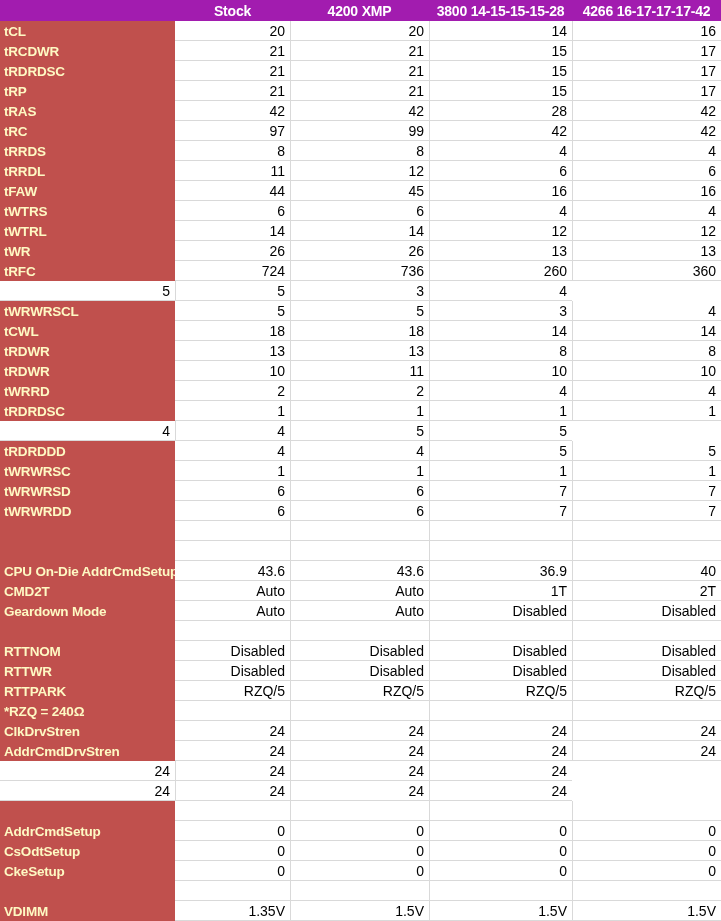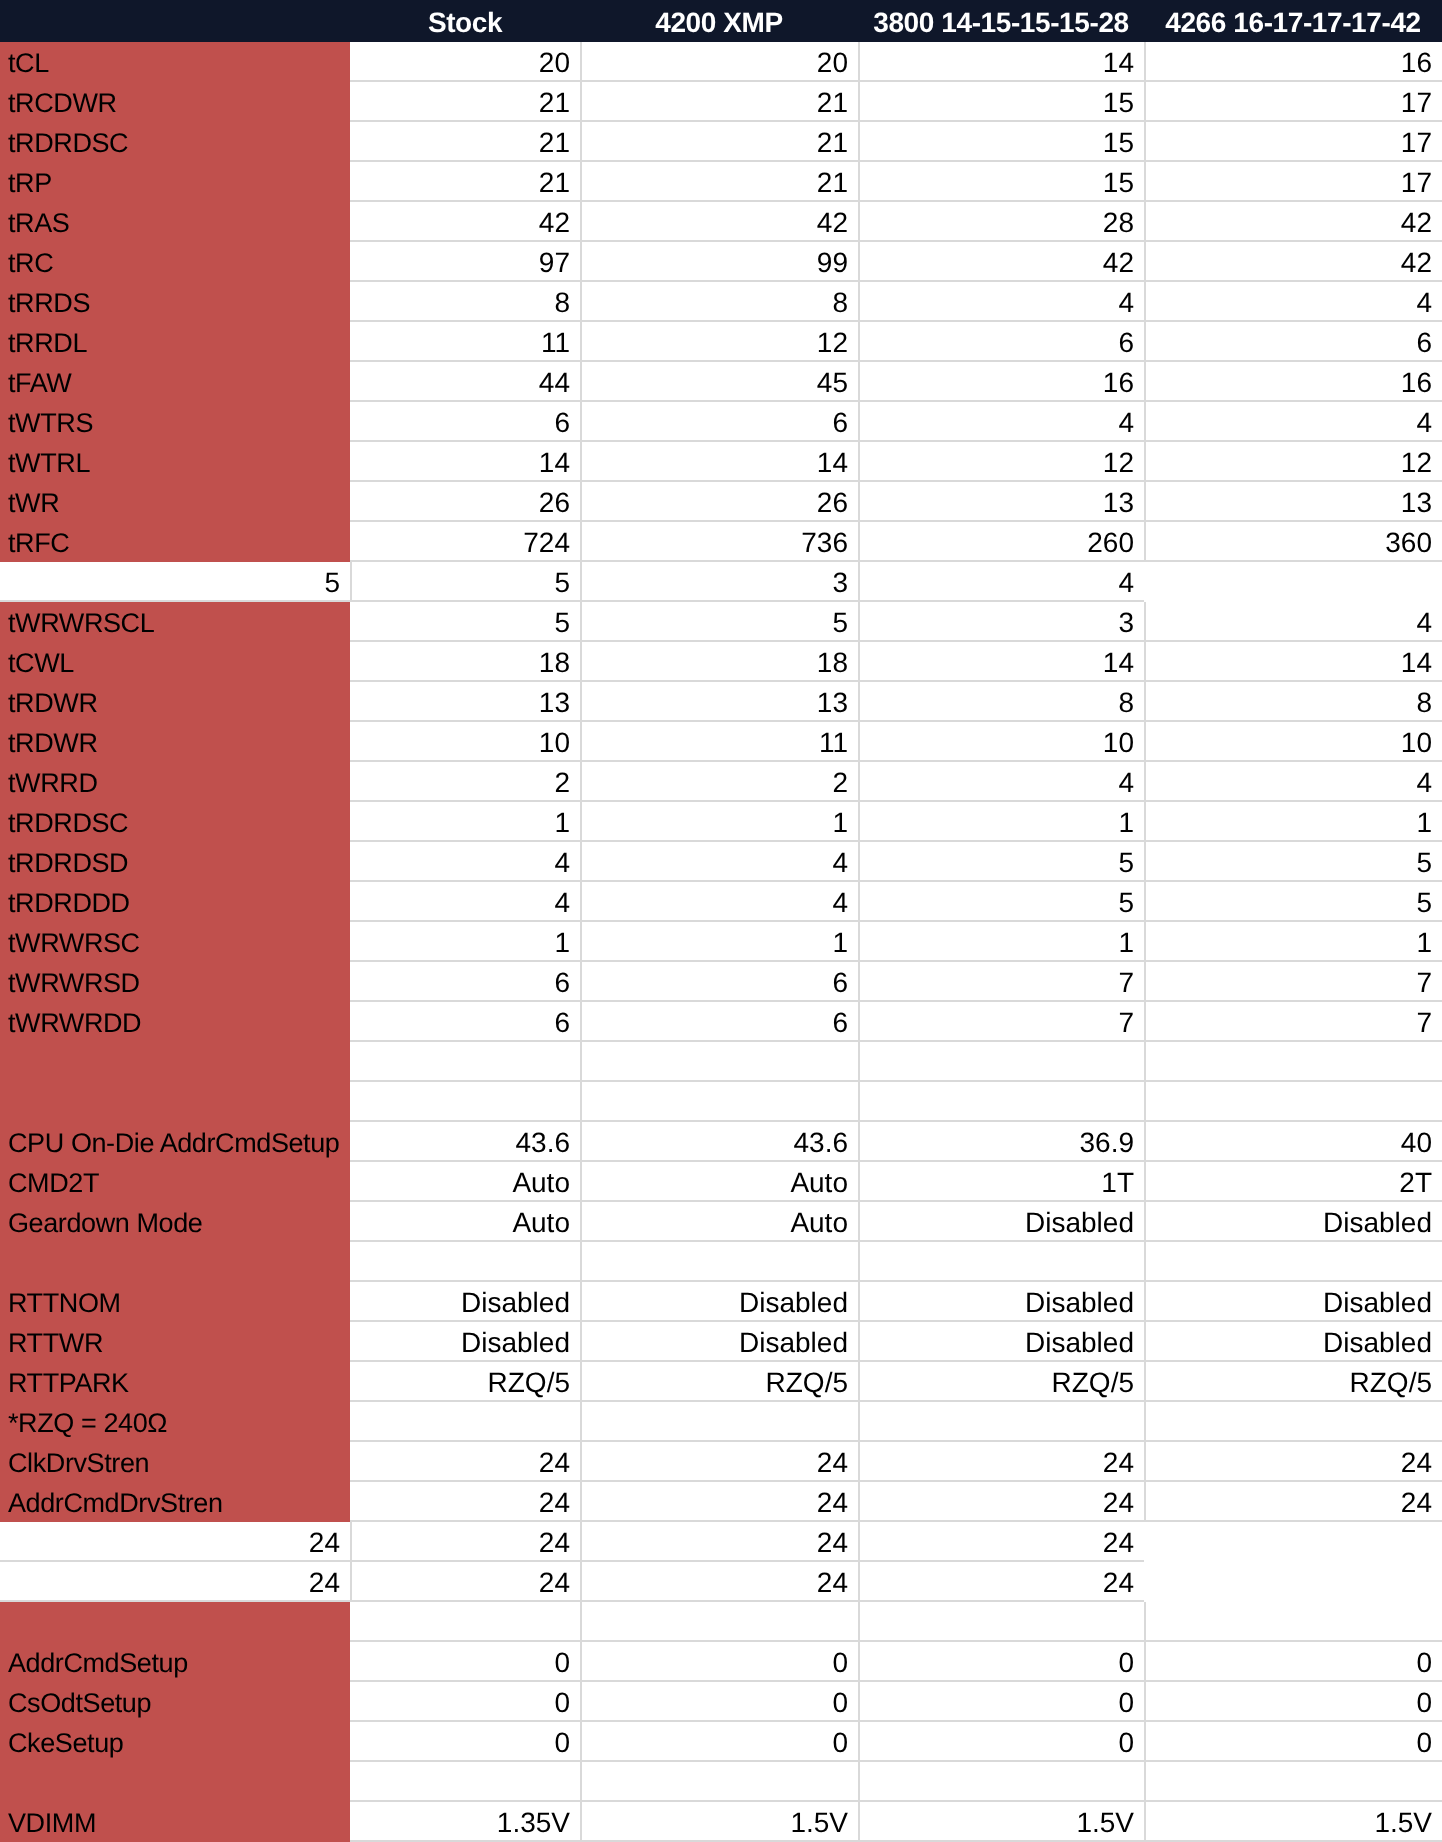--- a/index.html
+++ b/index.html
@@ -7,31 +7,31 @@
     width: 721px;
     height: 921px;
     background: #ffffff;
     font-family: "Liberation Sans", sans-serif;
     overflow: hidden;
   }
   .grid {
     display: grid;
     grid-template-columns: 175px 115px 139px 143px 149px;
   }
-  .header-row { height: 21px; background: #0f172a; }
+  .header-row { height: 21px; background: #a21caf; }
   .header-row .cell {
     display: flex; align-items: center; justify-content: center;
     color: #ffffff; font-weight: bold; font-size: 14px;
     letter-spacing: -0.2px; white-space: nowrap; overflow: hidden;
   }
   .row { height: 20px; }
   .cell { box-sizing: border-box; }
   .cell.label {
     background: #C0504D;
-    color: #000000; font-weight: normal; font-size: 13.5px;
+    color: #fef9c3; font-weight: bold; font-size: 13.5px;
     display: flex; align-items: center;
     padding-left: 4px;
     letter-spacing: -0.2px; white-space: nowrap; overflow: hidden;
   }
   .cell.data {
     background: #ffffff;
     color: #000000; font-size: 14px;
     display: flex; align-items: center; justify-content: flex-end;
     padding-right: 5px;
     border-bottom: 1px solid #D9D9D9;
@@ -184,21 +184,20 @@
         <div class="cell data bordered-left">4</div>
       </div>
       <div class="grid row">
         <div class="cell label">tRDRDSC</div>
         <div class="cell data">1</div>
         <div class="cell data bordered-left">1</div>
         <div class="cell data bordered-left">1</div>
         <div class="cell data bordered-left">1</div>
       </div>
       <div class="grid row">
-        <div class="cell label">tRDRDSD</div>
         <div class="cell data">4</div>
         <div class="cell data bordered-left">4</div>
         <div class="cell data bordered-left">5</div>
         <div class="cell data bordered-left">5</div>
       </div>
       <div class="grid row">
         <div class="cell label">tRDRDDD</div>
         <div class="cell data">4</div>
         <div class="cell data bordered-left">4</div>
         <div class="cell data bordered-left">5</div>

